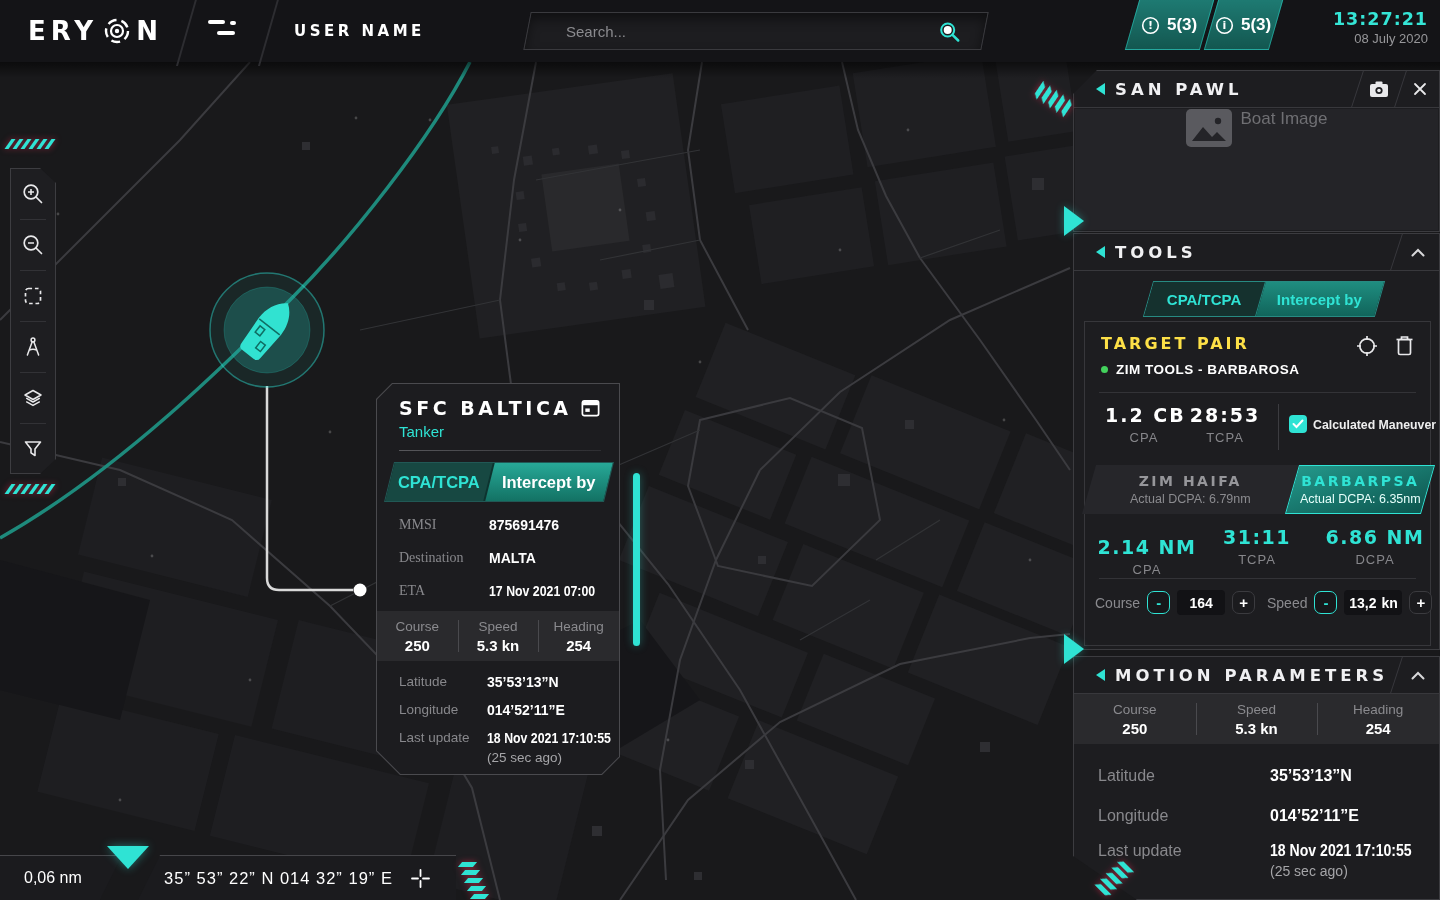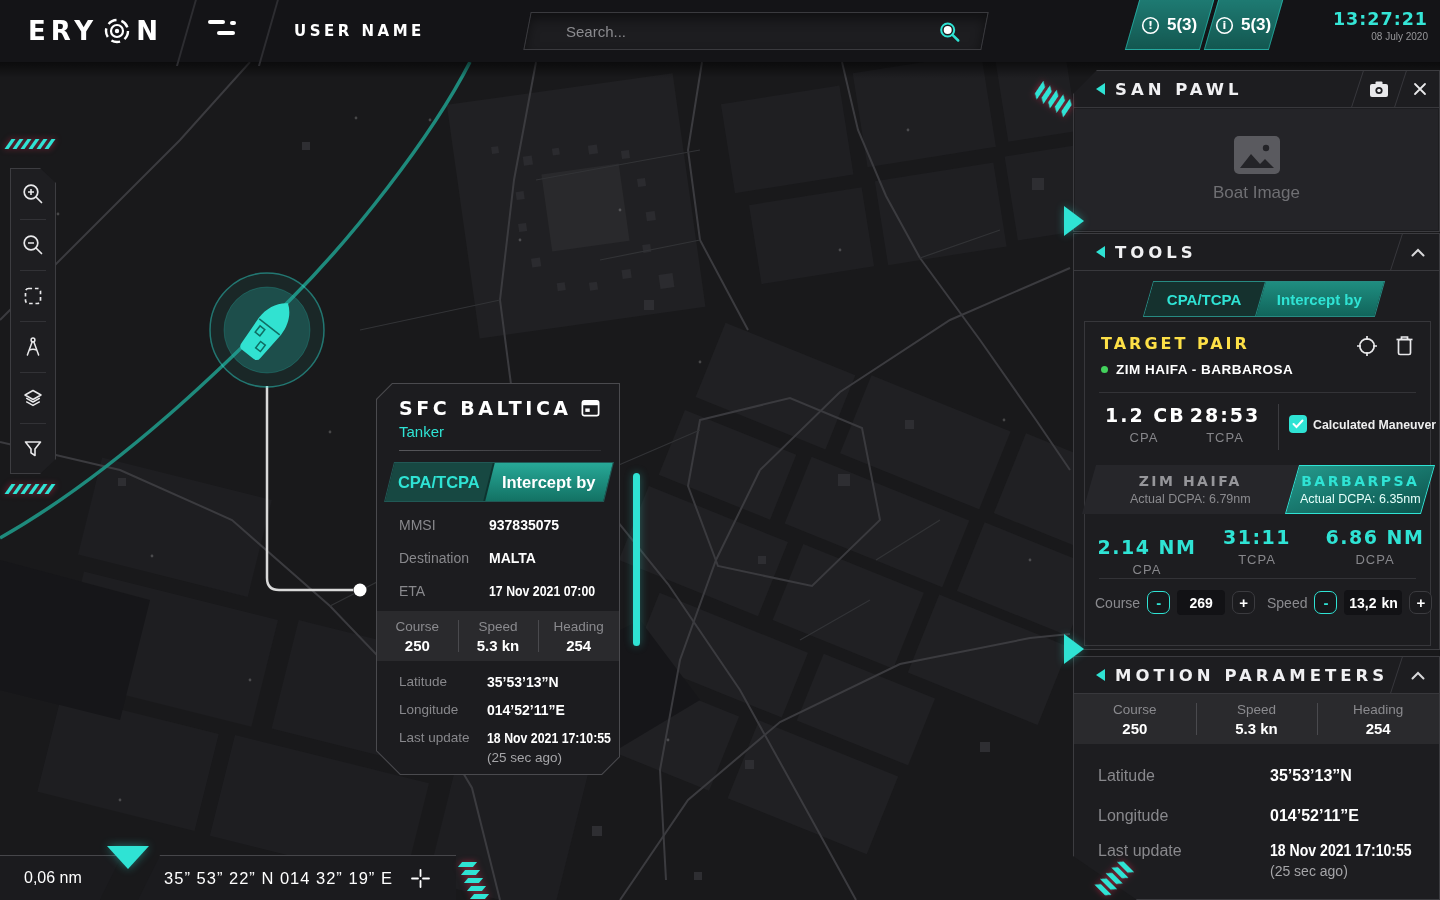--- a/index.html
+++ b/index.html
@@ -16,21 +16,21 @@
   .menu-btn i { position:absolute; background:#fff; height:4px; border-radius:2px; }
   .usern { position:absolute; left:294px; top:0; height:62px; display:flex; align-items:center; color:#fff; font-size:15px; letter-spacing:3.5px; }
   .search { position:absolute; left:527px; top:12px; width:458px; height:38px; transform:skewX(-11deg); background:#1d1d20; border:1px solid #3a3a3e; box-shadow: inset 0 6px 12px rgba(0,0,0,.45); }
   .search input { position:absolute; inset:0; background:transparent; border:none; outline:none; color:#cfcfd2; font-size:15px; padding:0 54px 0 38px; transform:skewX(11deg); font-family:"Liberation Sans",sans-serif; }
   .search input::placeholder { color:#8b8b8f; }
   .search .mag { position:absolute; right:22px; top:8px; transform:skewX(11deg); }
   .badge { position:absolute; top:0; height:50px; transform:skewX(-16deg); background:linear-gradient(180deg,#1e7a72,#135750); border:1px solid rgba(47,227,212,.45); border-top:none; display:flex; align-items:center; justify-content:center; gap:7px; color:#fff; }
   .badge .bt { transform:skewX(16deg); display:flex; align-items:center; gap:7px; font-size:17px; font-weight:bold; }
   .clock { position:absolute; right:12px; top:9px; text-align:right; }
   .clock .t { color:#35e5d6; font-size:17.5px; letter-spacing:1px; }
-  .clock .d { color:#97979a; font-size:10px; margin-top:2px; }
+  .clock .d { color:#97979a; font-size:13px; margin-top:2px; }
 
   
   .map { position:absolute; left:0; top:62px; width:1440px; height:838px; background:#19191b; }
   .map-shadow-top { position:absolute; left:0; top:62px; width:1440px; height:16px; background:linear-gradient(180deg,rgba(0,0,0,.55),transparent); z-index:5; }
 
   
   .ltb { position:absolute; left:10px; top:168px; width:46px; height:306px; z-index:20; background:#1e1e21; border:1px solid #3d3d41; clip-path:polygon(0 0,30px 0,46px 15px,46px 291px,30px 306px,0 306px); }
   .ltb .slot { width:100%; height:50px; display:flex; align-items:center; justify-content:center; cursor:pointer; }
   .ltb .dv { width:26px; height:1px; background:#323236; margin:0 auto; }
 
@@ -48,21 +48,21 @@
   .card .sub { color:#2fe3d4; font-size:15px; margin:4px 0 0 22px; }
   .card .hdv { height:1px; margin:10px 18px 0 22px; background:linear-gradient(90deg,#57575b,#2e2e32); }
   .ptabs { margin:11px 10px 0 12px; height:40px; display:flex; transform:skewX(-14deg); border:1px solid rgba(47,227,212,.3); cursor:pointer; }
   .ptabs .c1 { flex:0 0 46%; background:#174842; display:flex; align-items:center; justify-content:center; border-right:2px solid #0d332f; }
   .ptabs .c2 { flex:1; background:linear-gradient(180deg,#27a897,#137264); display:flex; align-items:center; justify-content:center; }
   .ptabs span { transform:skewX(14deg); font-size:16.5px; font-weight:bold; white-space:nowrap; }
   .ptabs .c1 span { color:#2fe3d4; }
   .ptabs .c2 span { color:#fff; }
   .card .rows { padding:6px 14px 4px 22px; }
   .card .row { height:33px; display:flex; align-items:center; }
-  .card .row .l { width:90px; color:#88888c; font-size:14px; flex:none; }
+  .card .row .l { width:90px; color:#88888c; font-size:14px; flex:none;font-family:Liberation Serif, serif; }
   .card .row .v { color:#fff; font-size:14px; font-weight:bold; white-space:nowrap; }
   .band { height:50px; background:#2a2a2d; display:flex; }
   .band .col { flex:1; display:flex; flex-direction:column; align-items:center; justify-content:center; position:relative; }
   .band .col + .col::before { content:''; position:absolute; left:0; top:9px; bottom:9px; width:1px; background:#4a4a4e; }
   .band .bl { color:#8a8a8e; font-size:13.5px; }
   .band .bv { color:#fff; font-size:15px; font-weight:bold; margin-top:3px; }
   .card .rows2 { padding:8px 10px 0 22px; }
   .card .row2 { min-height:28px; display:flex; align-items:flex-start; padding-top:4px; }
   .card .row2 .l { width:88px; color:#88888c; font-size:13.5px; flex:none; padding-top:1px; }
   .card .row2 .v { color:#fff; font-size:14px; font-weight:bold; line-height:1.3; }
@@ -71,21 +71,21 @@
 
   
   .rp { position:absolute; left:1073px; width:367px; background:#1d1d20; border:1px solid #3c3c40; z-index:40; }
   .rp .ph { height:37px; display:flex; align-items:center; border-bottom:1px solid #38383c; position:relative; }
   .tri-l { width:0; height:0; border-top:6px solid transparent; border-bottom:6px solid transparent; border-right:9px solid #2fe3d4; margin:0 10px 0 22px; }
   .rp .pt { color:#f0f0f2; font-size:16.5px; letter-spacing:4px; white-space:nowrap; }
   .rp .acts { margin-left:auto; display:flex; align-items:stretch; height:100%; }
   .vsep { width:1px; background:#38383c; transform:skewX(-18deg); }
   .abtn { width:42px; display:flex; align-items:center; justify-content:center; cursor:pointer; }
   .sanpawl { top:70px; height:162px; clip-path:polygon(24px 0,100% 0,100% 100%,0 100%,0 24px); }
-  .imgph { position:absolute; left:1px; top:38px; right:1px; bottom:1px; background:#242428; display:flex; flex-direction:column; align-items:center; justify-content:center; gap:9px; }
+  .imgph { position:absolute; left:1px; top:38px; right:1px; bottom:1px; background:#242428; display:flex; flex-direction:row; justify-content:center; gap:9px; }
   .imgph .lb { color:#6f6f73; font-size:17px; }
 
   .tools { top:233px; height:417px; }
   .ttabs { position:absolute; left:74px; top:47px; width:232px; height:36px; display:flex; transform:skewX(-16deg); border:1px solid rgba(47,227,212,.55); cursor:pointer; }
   .ttabs .c1 { flex:0 0 112px; background:#15312e; display:flex; align-items:center; justify-content:center; border-right:1px solid rgba(47,227,212,.5); }
   .ttabs .c2 { flex:1; background:linear-gradient(180deg,#1f8d80,#11655b); display:flex; align-items:center; justify-content:center; }
   .ttabs span { transform:skewX(16deg); color:#2fe3d4; font-size:15px; font-weight:bold; white-space:nowrap; }
   .tbox { position:absolute; left:10px; right:8px; top:87px; height:325px; border:1px solid #37373b; }
   .tbox .tp { position:absolute; left:16px; top:12px; color:#fde047; font-size:16px; letter-spacing:3px; white-space:nowrap; }
   .tbox .pair { position:absolute; left:16px; top:40px; display:flex; align-items:center; gap:8px; color:#fff; font-size:13.5px; letter-spacing:.5px; font-weight:600; white-space:nowrap; }
@@ -409,21 +409,21 @@
         <div class="c1">
             <span>CPA/TCPA</span>
           </div>
         <div class="c2">
             <span>Intercept by</span>
           </div>
       </div>
       <div class="rows">
         <div class="row">
             <div class="l">MMSI</div>
-            <div class="v">937835075</div>
+            <div class="v">875691476</div>
           </div>
         <div class="row">
             <div class="l">Destination</div>
             <div class="v">MALTA</div>
           </div>
         <div class="row">
             <div class="l">ETA</div>
             <div class="v cond">17 Nov 2021 07:00</div>
           </div>
       </div>
@@ -527,21 +527,21 @@
           <circle cx="11" cy="11" r="7.2" fill="none" stroke="#e8e8ea" stroke-width="1.7"></circle>
           <path d="M11,1 V5 M11,17 V21 M1,11 H5 M17,11 H21" stroke="#e8e8ea" stroke-width="1.7"></path>
         </svg>
       <svg class="tbx-ic" style="right:16px;" width="19" height="21" viewBox="0 0 19 21">
           <path d="M1.5,4.5 H17.5" stroke="#e8e8ea" stroke-width="1.7"></path>
           <path d="M6.5,4.5 V2 H12.5 V4.5" fill="none" stroke="#e8e8ea" stroke-width="1.7"></path>
           <rect x="3.5" y="4.5" width="12" height="15" rx="1.5" fill="none" stroke="#e8e8ea" stroke-width="1.7"></rect>
         </svg>
       <div class="pair">
           <div class="gdot"></div>
-          <span>ZIM HAIFA - BARBAROSA</span>
+          <span>ZIM TOOLS - BARBAROSA</span>
         </div>
       <div class="dvh" style="top:70px;"></div>
       <div class="stat-b" style="left:20px; top:82px; width:78px;">
           <div class="v wide">1.2 CB</div>
           <div class="l">CPA</div>
         </div>
       <div class="stat-b" style="left:100px; top:82px; width:80px;">
           <div class="v wide">28:53</div>
           <div class="l">TCPA</div>
         </div>
@@ -575,21 +575,21 @@
           <div class="l">TCPA</div>
         </div>
       <div class="cstat" style="left:236px; top:204px; width:108px;">
           <div class="v wide">6.86 NM</div>
           <div class="l">DCPA</div>
         </div>
       <div class="dvh" style="top:256px;"></div>
       <div class="step" style="left:10px; top:268px; gap:7px;">
         <span class="slab">Course</span>
         <div class="sminus">-</div>
-        <div class="sval" style="width:48px;">269</div>
+        <div class="sval" style="width:48px;">164</div>
         <div class="splus">+</div>
       </div>
       <div class="step" style="left:182px; top:268px; gap:7px;">
         <span class="slab">Speed</span>
         <div class="sminus">-</div>
         <div class="sval" style="width:58px;">
             <span>13,2</span>
             <span class="u">kn</span>
           </div>
         <div class="splus">+</div>

